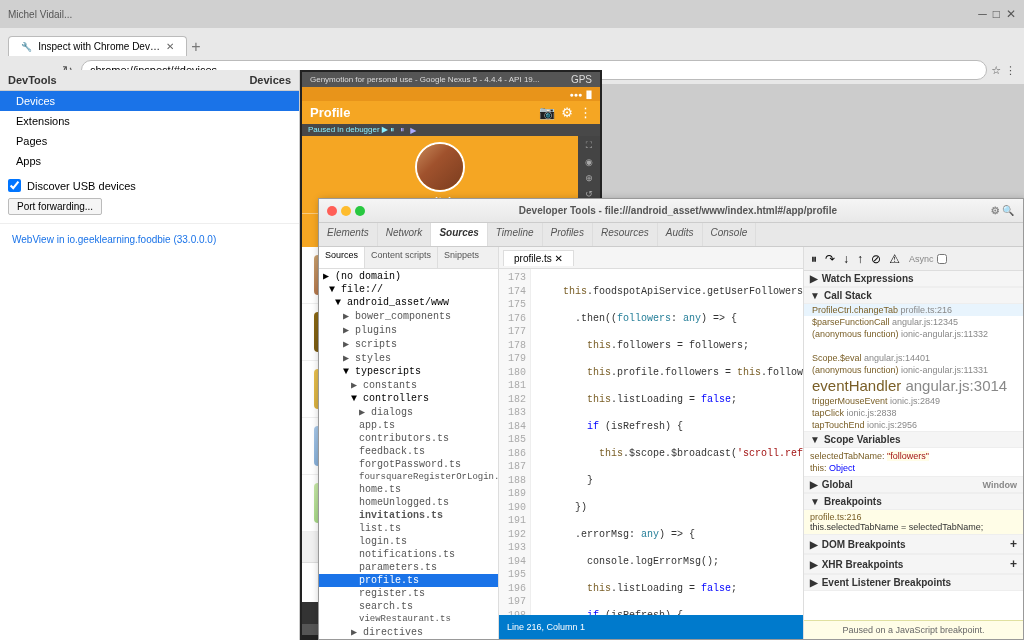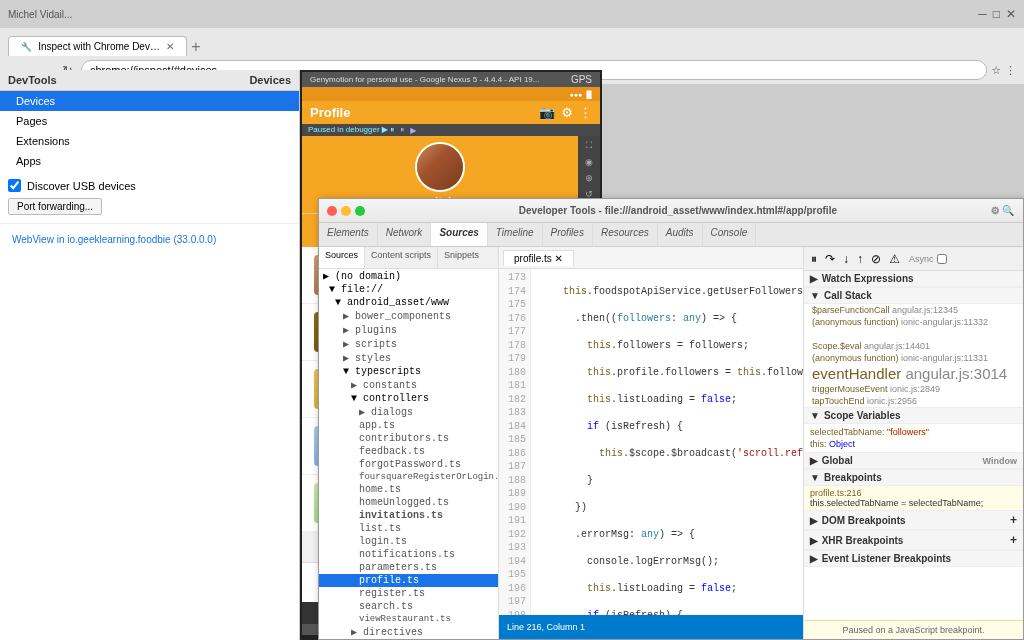--- a/index.html
+++ b/index.html
@@ -79,24 +79,24 @@
     <div class="devtools-panel">
       <div class="devtools-header">
         <span>DevTools</span>
         <span>Devices</span>
       </div>
       <div class="devtools-menu">
         <div class="devtools-menu-item selected">
           <span>Devices</span>
         </div>
         <div class="devtools-menu-item">
+          <span>Extensions</span>
+        </div>
+        <div class="devtools-menu-item">
           <span>Pages</span>
-        </div>
-        <div class="devtools-menu-item">
-          <span>Extensions</span>
         </div>
         <div class="devtools-menu-item">
           <span>Apps</span>
         </div>
       </div>
       <div style="padding:8px;border-bottom:1px solid #eee;">
         <div style="display:flex;align-items:center;gap:6px;margin-bottom:6px;">
           <input type="checkbox" checked="" style="">
           <label style="font-size:11px;">Discover USB devices</label>
         </div>
@@ -425,20 +425,24 @@
               <span>Watch Expressions</span>
             </div>
           </div>
 
           <div style="border-bottom:1px solid #eee;flex-shrink:0;">
             <div style="background:#f5f5f5;padding:2px 6px;font-size:10px;font-weight:bold;color:#333;cursor:pointer;display:flex;align-items:center;gap:4px;border-bottom:1px solid #eee;">
               <span>▼</span>
               <span>Call Stack</span>
             </div>
             <div>
+              <div style="padding:1px 8px;font-size:9px;background:#e8f4fd;cursor:pointer;">
+                <span style="color:#795e26;">ProfileCtrl.changeTab</span>
+                <span style="color:#888;"> profile.ts:216</span>
+              </div>
               <div style="padding:1px 8px;font-size:9px;cursor:pointer;">
                 <span style="color:#795e26;">$parseFunctionCall</span>
                 <span style="color:#888;"> angular.js:12345</span>
               </div>
               <div style="padding:1px 8px;font-size:9px;cursor:pointer;">
                 <span style="color:#795e26;">(anonymous function)</span>
                 <span style="color:#888;"> ionic-angular.js:11332</span>
               </div>
               <div style="padding:1px 8px;font-size:9px;cursor:pointer;margin-top:12px;">
                 <span style="color:#795e26;">Scope.$eval</span>
@@ -448,20 +452,24 @@
                 <span style="color:#795e26;">(anonymous function)</span>
                 <span style="color:#888;"> ionic-angular.js:11331</span>
               </div>
               <div style="padding:1px 8px;font-size:15px;cursor:pointer;">
                 <span style="color:#795e26;">eventHandler</span>
                 <span style="color:#888;"> angular.js:3014</span>
               </div>
               <div style="padding:1px 8px;font-size:9px;cursor:pointer;">
                 <span style="color:#795e26;">triggerMouseEvent</span>
                 <span style="color:#888;"> ionic.js:2849</span>
+              </div>
+              <div style="padding:1px 8px;font-size:9px;cursor:pointer;">
+                <span style="color:#795e26;">tapClick</span>
+                <span style="color:#888;"> ionic.js:2838</span>
               </div>
               <div style="padding:1px 8px;font-size:9px;cursor:pointer;">
                 <span style="color:#795e26;">tapTouchEnd</span>
                 <span style="color:#888;"> ionic.js:2956</span>
               </div>
             </div>
           </div>
 
           <div style="border-bottom:1px solid #eee;">
             <div style="background:#f5f5f5;padding:2px 6px;font-size:10px;font-weight:bold;color:#333;cursor:pointer;display:flex;align-items:center;gap:4px;border-bottom:1px solid #eee;">

